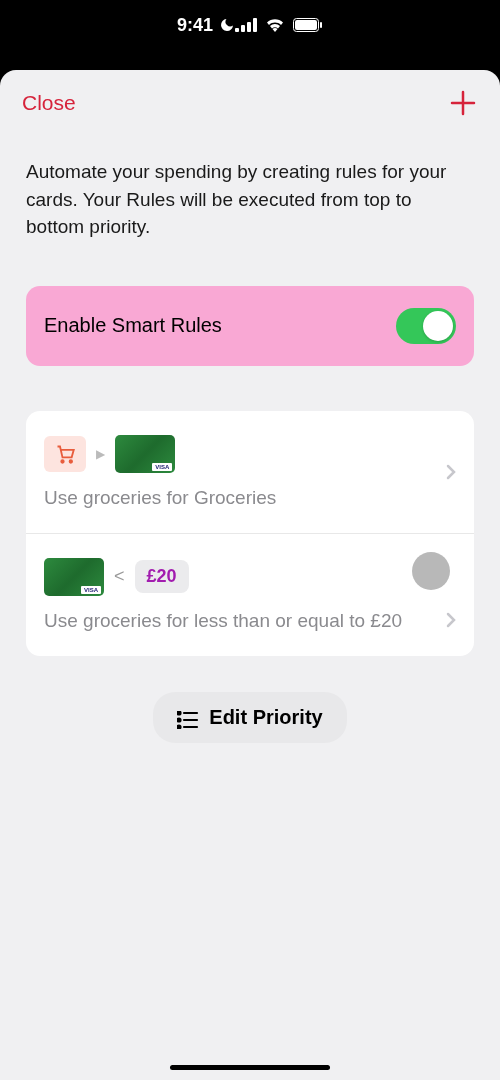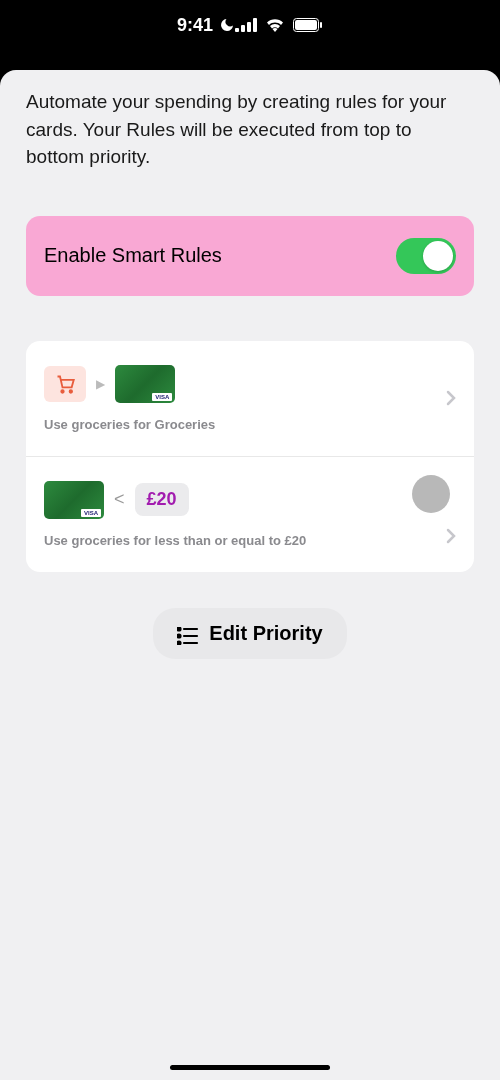--- a/index.html
+++ b/index.html
@@ -170,23 +170,22 @@
       border-radius: 8px;
       font-size: 18px;
       font-weight: 600;
       color: #a21caf;
     }
     .operator {
       color: #999;
       font-size: 18px;
     }
     .rule-desc {
-      font-size: 13px;
+      font-size: 19px;
       color: #8a8a8e;
-      font-weight: bold;
     }
     .chevron {
       position: absolute;
       right: 18px;
       top: 50%;
       transform: translateY(-50%);
       color: #c7c7cc;
     }
     .rule-item:nth-child(2) .chevron {
       top: auto;
@@ -250,20 +249,29 @@
       </svg>
     <svg width="30" height="14" viewBox="0 0 30 14" fill="none">
         <rect x="0.5" y="0.5" width="25" height="13" rx="3" stroke="#fff"></rect>
         <rect x="2" y="2" width="22" height="10" rx="2" fill="#fff"></rect>
         <rect x="27" y="4" width="2" height="6" rx="1" fill="#fff"></rect>
       </svg>
   </div>
 </div>
 
 <div class="modal">
+  <div class="modal-header">
+    <button class="close-btn">Close</button>
+    <div class="plus-btn">
+      <svg width="26" height="26" viewBox="0 0 26 26" stroke="#d6233b" stroke-width="2.5" stroke-linecap="round">
+          <line x1="13" y1="2" x2="13" y2="24"></line>
+          <line x1="2" y1="13" x2="24" y2="13"></line>
+        </svg>
+    </div>
+  </div>
 
   <div class="content">
     <p class="page-subtitle">Automate your spending by creating rules for your cards. Your Rules will be executed from top to bottom priority.</p>
 
     <div class="card">
       <div class="toggle-row">
         <span class="toggle-label">Enable Smart Rules</span>
         <div class="toggle">
           <div class="toggle-knob"></div>
         </div>

